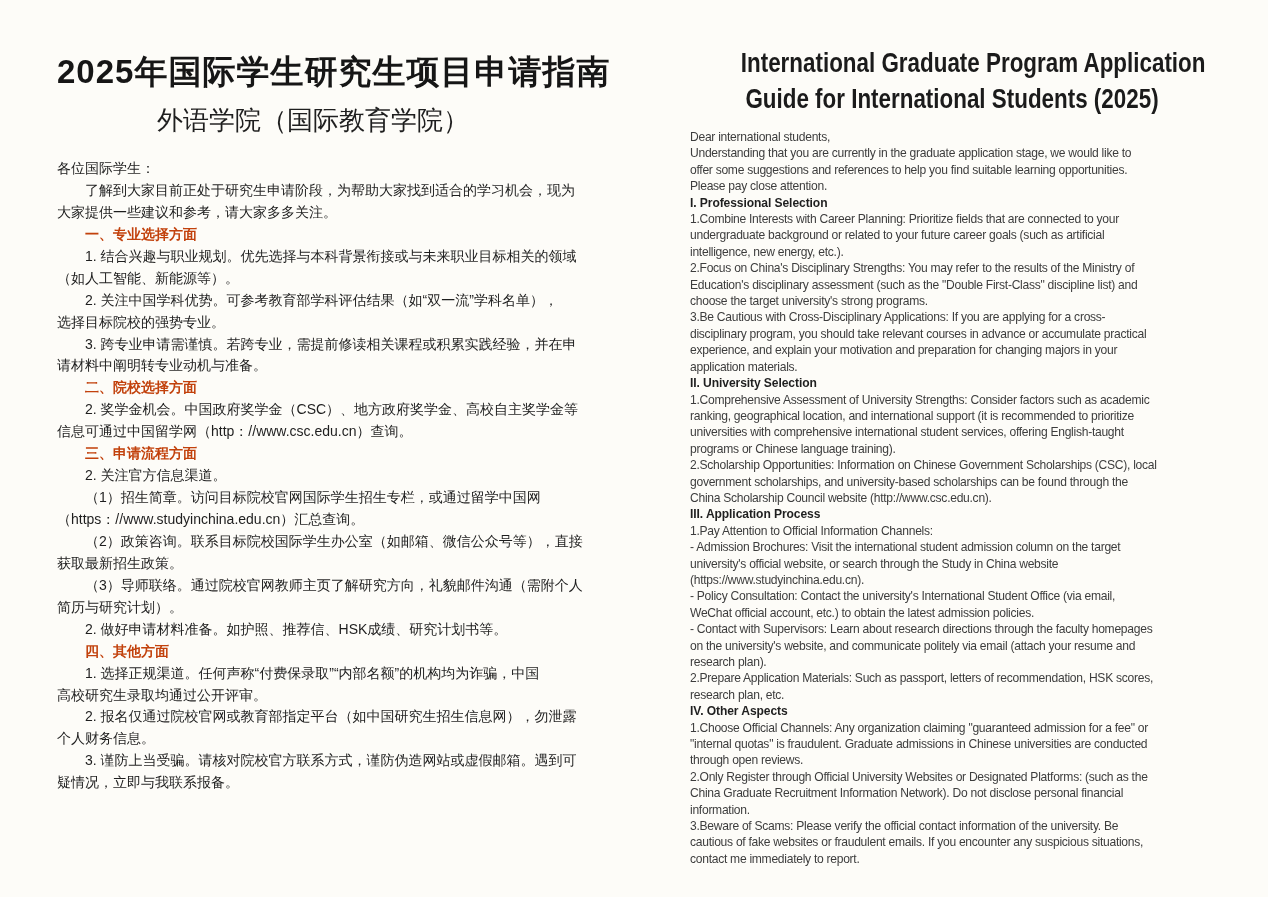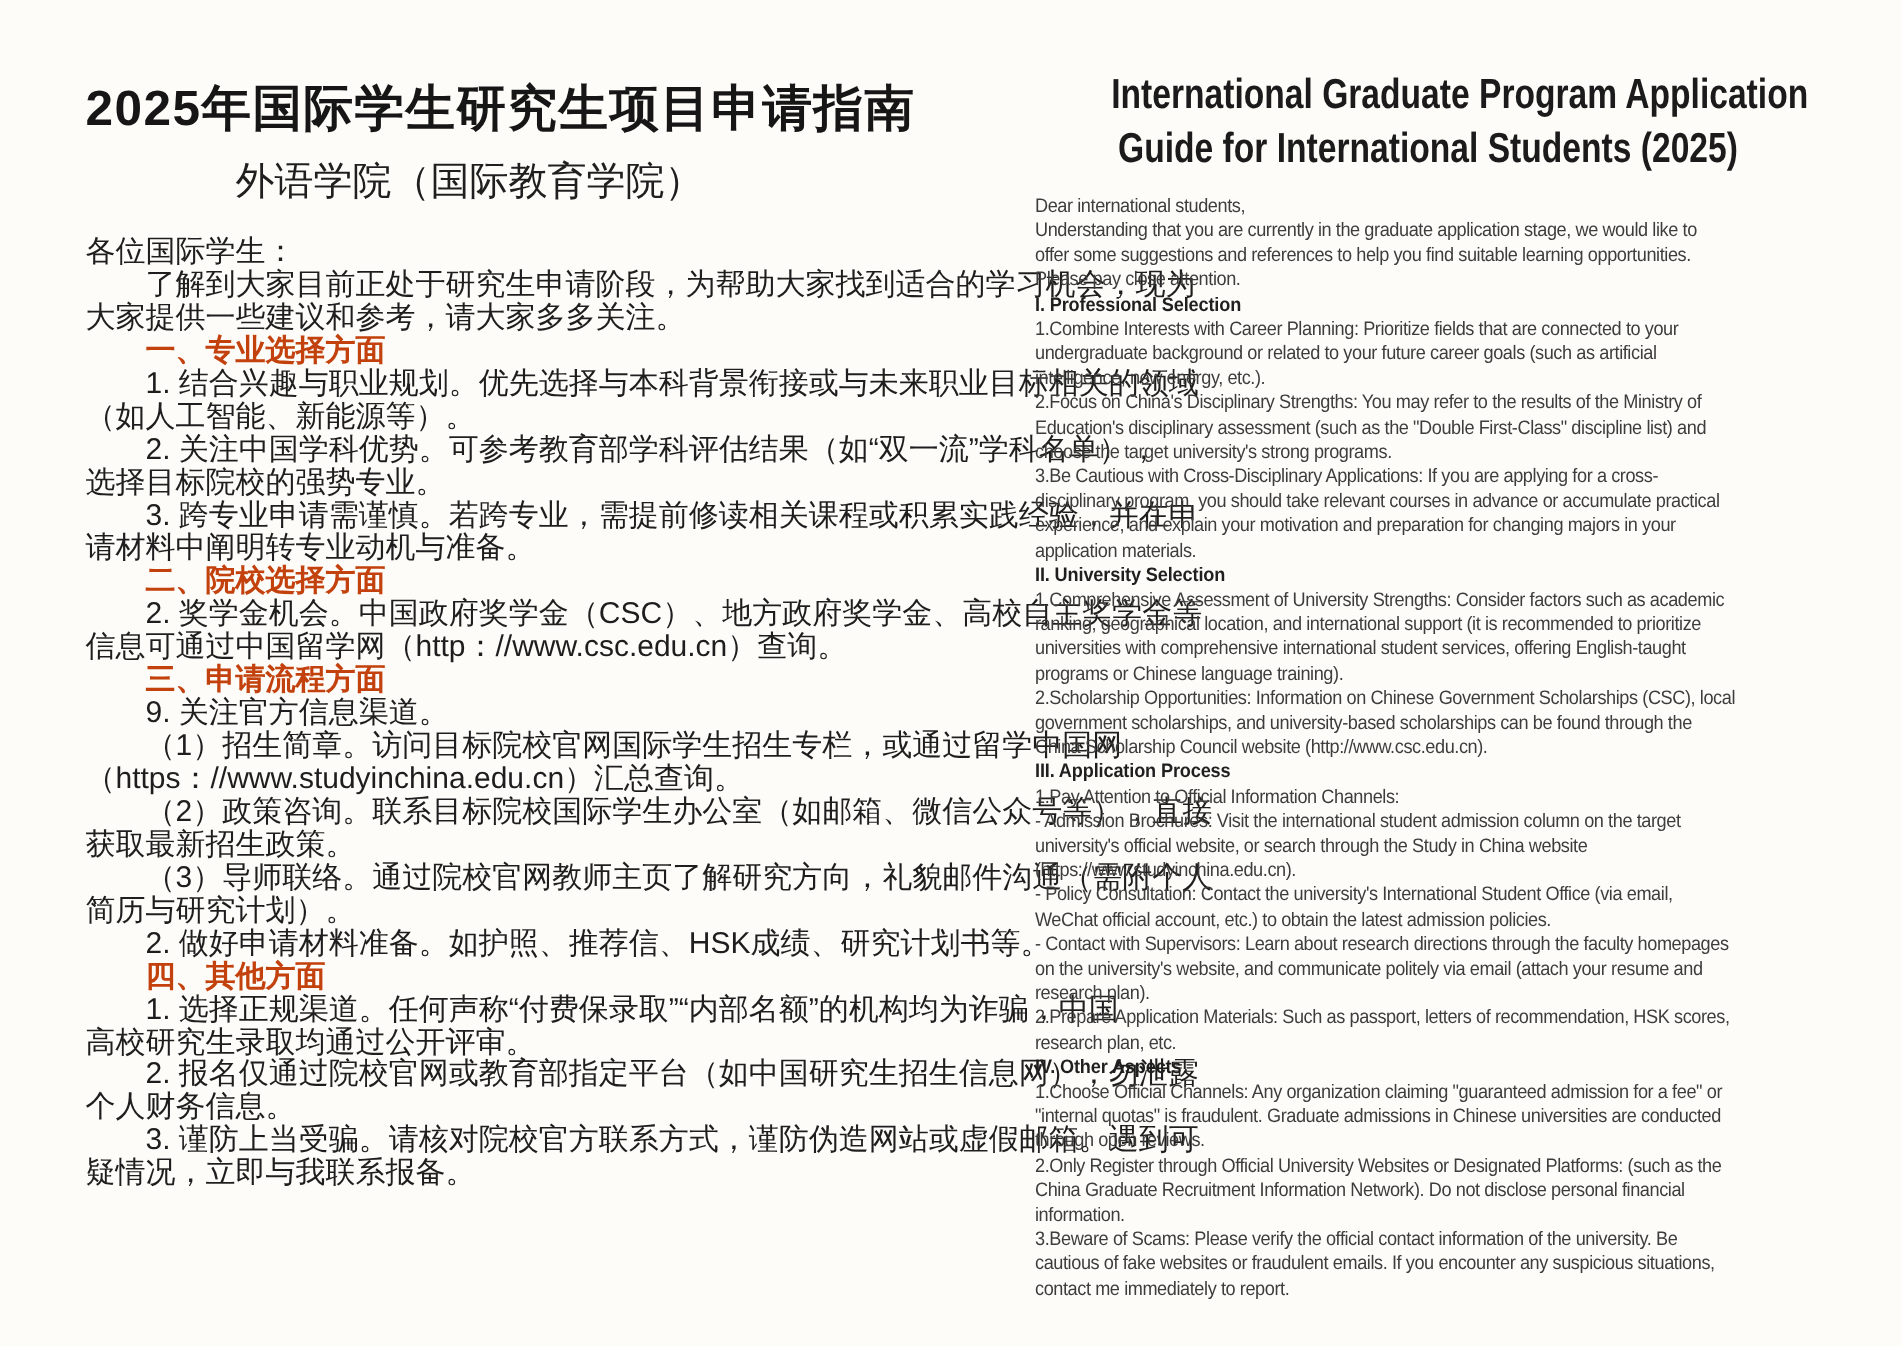--- a/index.html
+++ b/index.html
@@ -20,21 +20,21 @@
     white-space: nowrap; letter-spacing: 1px;
     color: #161616;
   }
   .cn-subtitle {
     margin-top: 17px;
     font-size: 26px; line-height: 22px;
     text-align: center; color: #1f1f1f;
   }
   .cn-body {
     position: absolute; left: 0; top: 158px;
-    font-size: 20px; line-height: 21.93px;
+    font-size: 14px; line-height: 21.93px;
     color: #1e1e1e;
   }
 
   
   .en-page { position: absolute; left: 688px; top: 0; width: 528px; height: 793px; }
   .en-title {
     margin-top: 45px;
     font-size: 28px; line-height: 35.5px;
     font-weight: bold; text-align: center;
     color: #1b1b1b;
@@ -69,21 +69,21 @@
       <div class="block">　　1. 结合兴趣与职业规划。优先选择与本科背景衔接或与未来职业目标相关的领域
 （如人工智能、新能源等）。</div>
       <div class="block">　　2. 关注中国学科优势。可参考教育部学科评估结果（如“双一流”学科名单），
 选择目标院校的强势专业。</div>
       <div class="block">　　3. 跨专业申请需谨慎。若跨专业，需提前修读相关课程或积累实践经验，并在申
 请材料中阐明转专业动机与准备。</div>
       <div class="block bold">　　二、院校选择方面</div>
       <div class="block">　　2. 奖学金机会。中国政府奖学金（CSC）、地方政府奖学金、高校自主奖学金等
 信息可通过中国留学网（http：//www.csc.edu.cn）查询。</div>
       <div class="block bold">　　三、申请流程方面</div>
-      <div class="block">　　9. 关注官方信息渠道。</div>
+      <div class="block">　　2. 关注官方信息渠道。</div>
       <div class="block">　　（1）招生简章。访问目标院校官网国际学生招生专栏，或通过留学中国网
 （https：//www.studyinchina.edu.cn）汇总查询。</div>
       <div class="block">　　（2）政策咨询。联系目标院校国际学生办公室（如邮箱、微信公众号等），直接
 获取最新招生政策。</div>
       <div class="block">　　（3）导师联络。通过院校官网教师主页了解研究方向，礼貌邮件沟通（需附个人
 简历与研究计划）。</div>
       <div class="block">　　2. 做好申请材料准备。如护照、推荐信、HSK成绩、研究计划书等。</div>
       <div class="block bold">　　四、其他方面</div>
       <div class="block">　　1. 选择正规渠道。任何声称“付费保录取”“内部名额”的机构均为诈骗，中国
 高校研究生录取均通过公开评审。</div>

